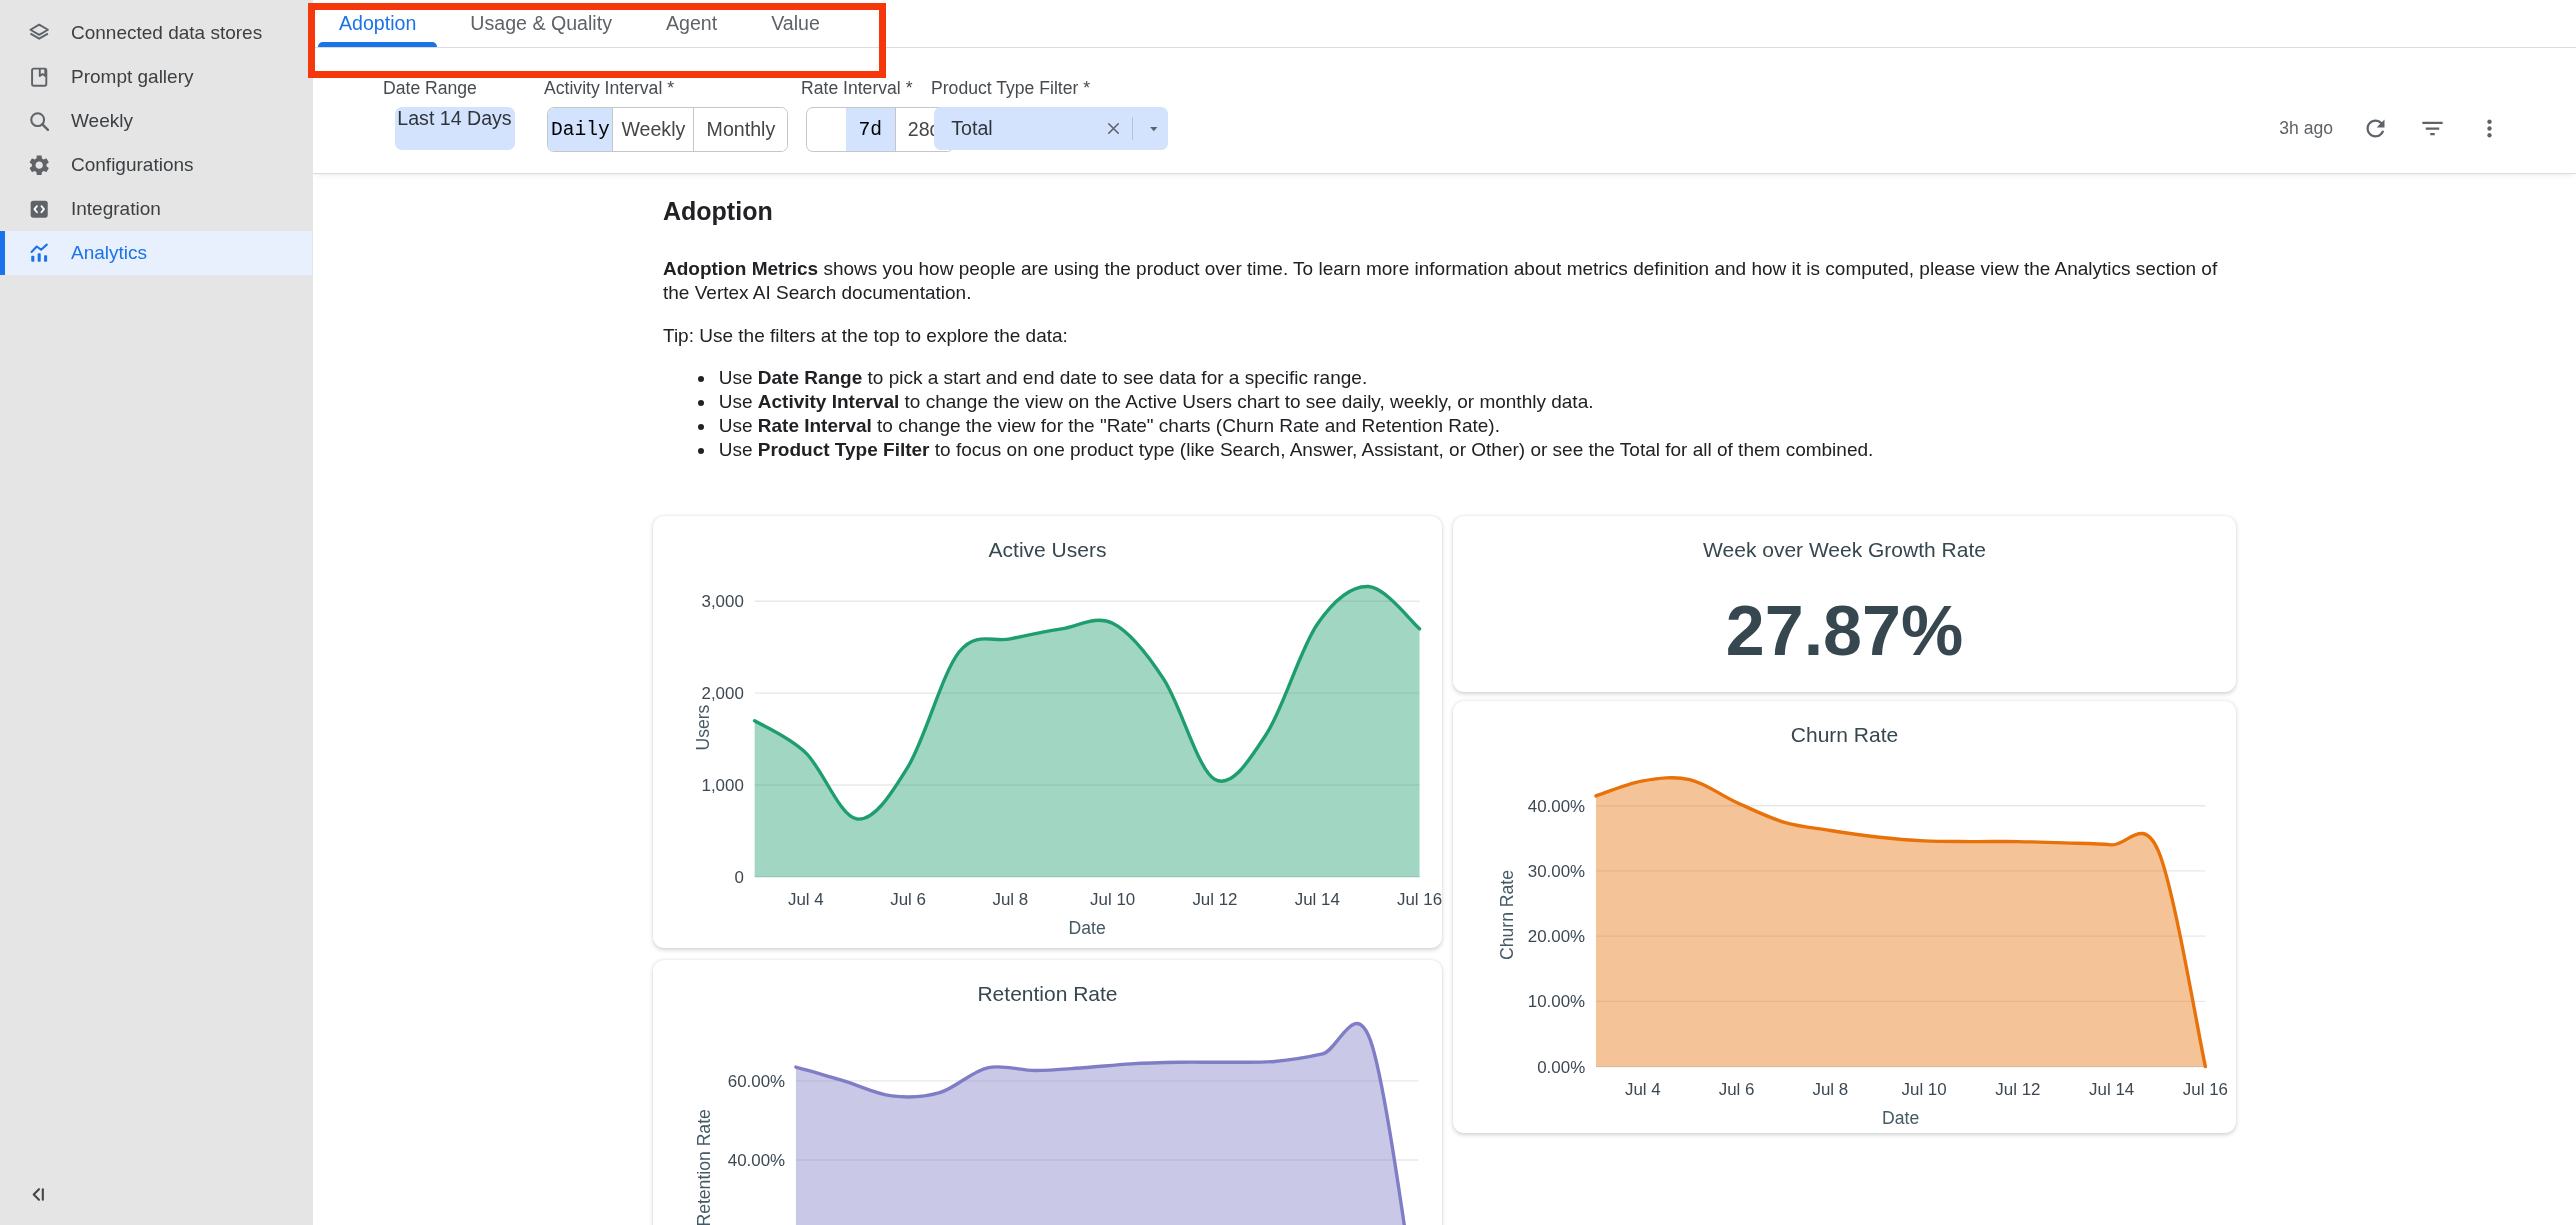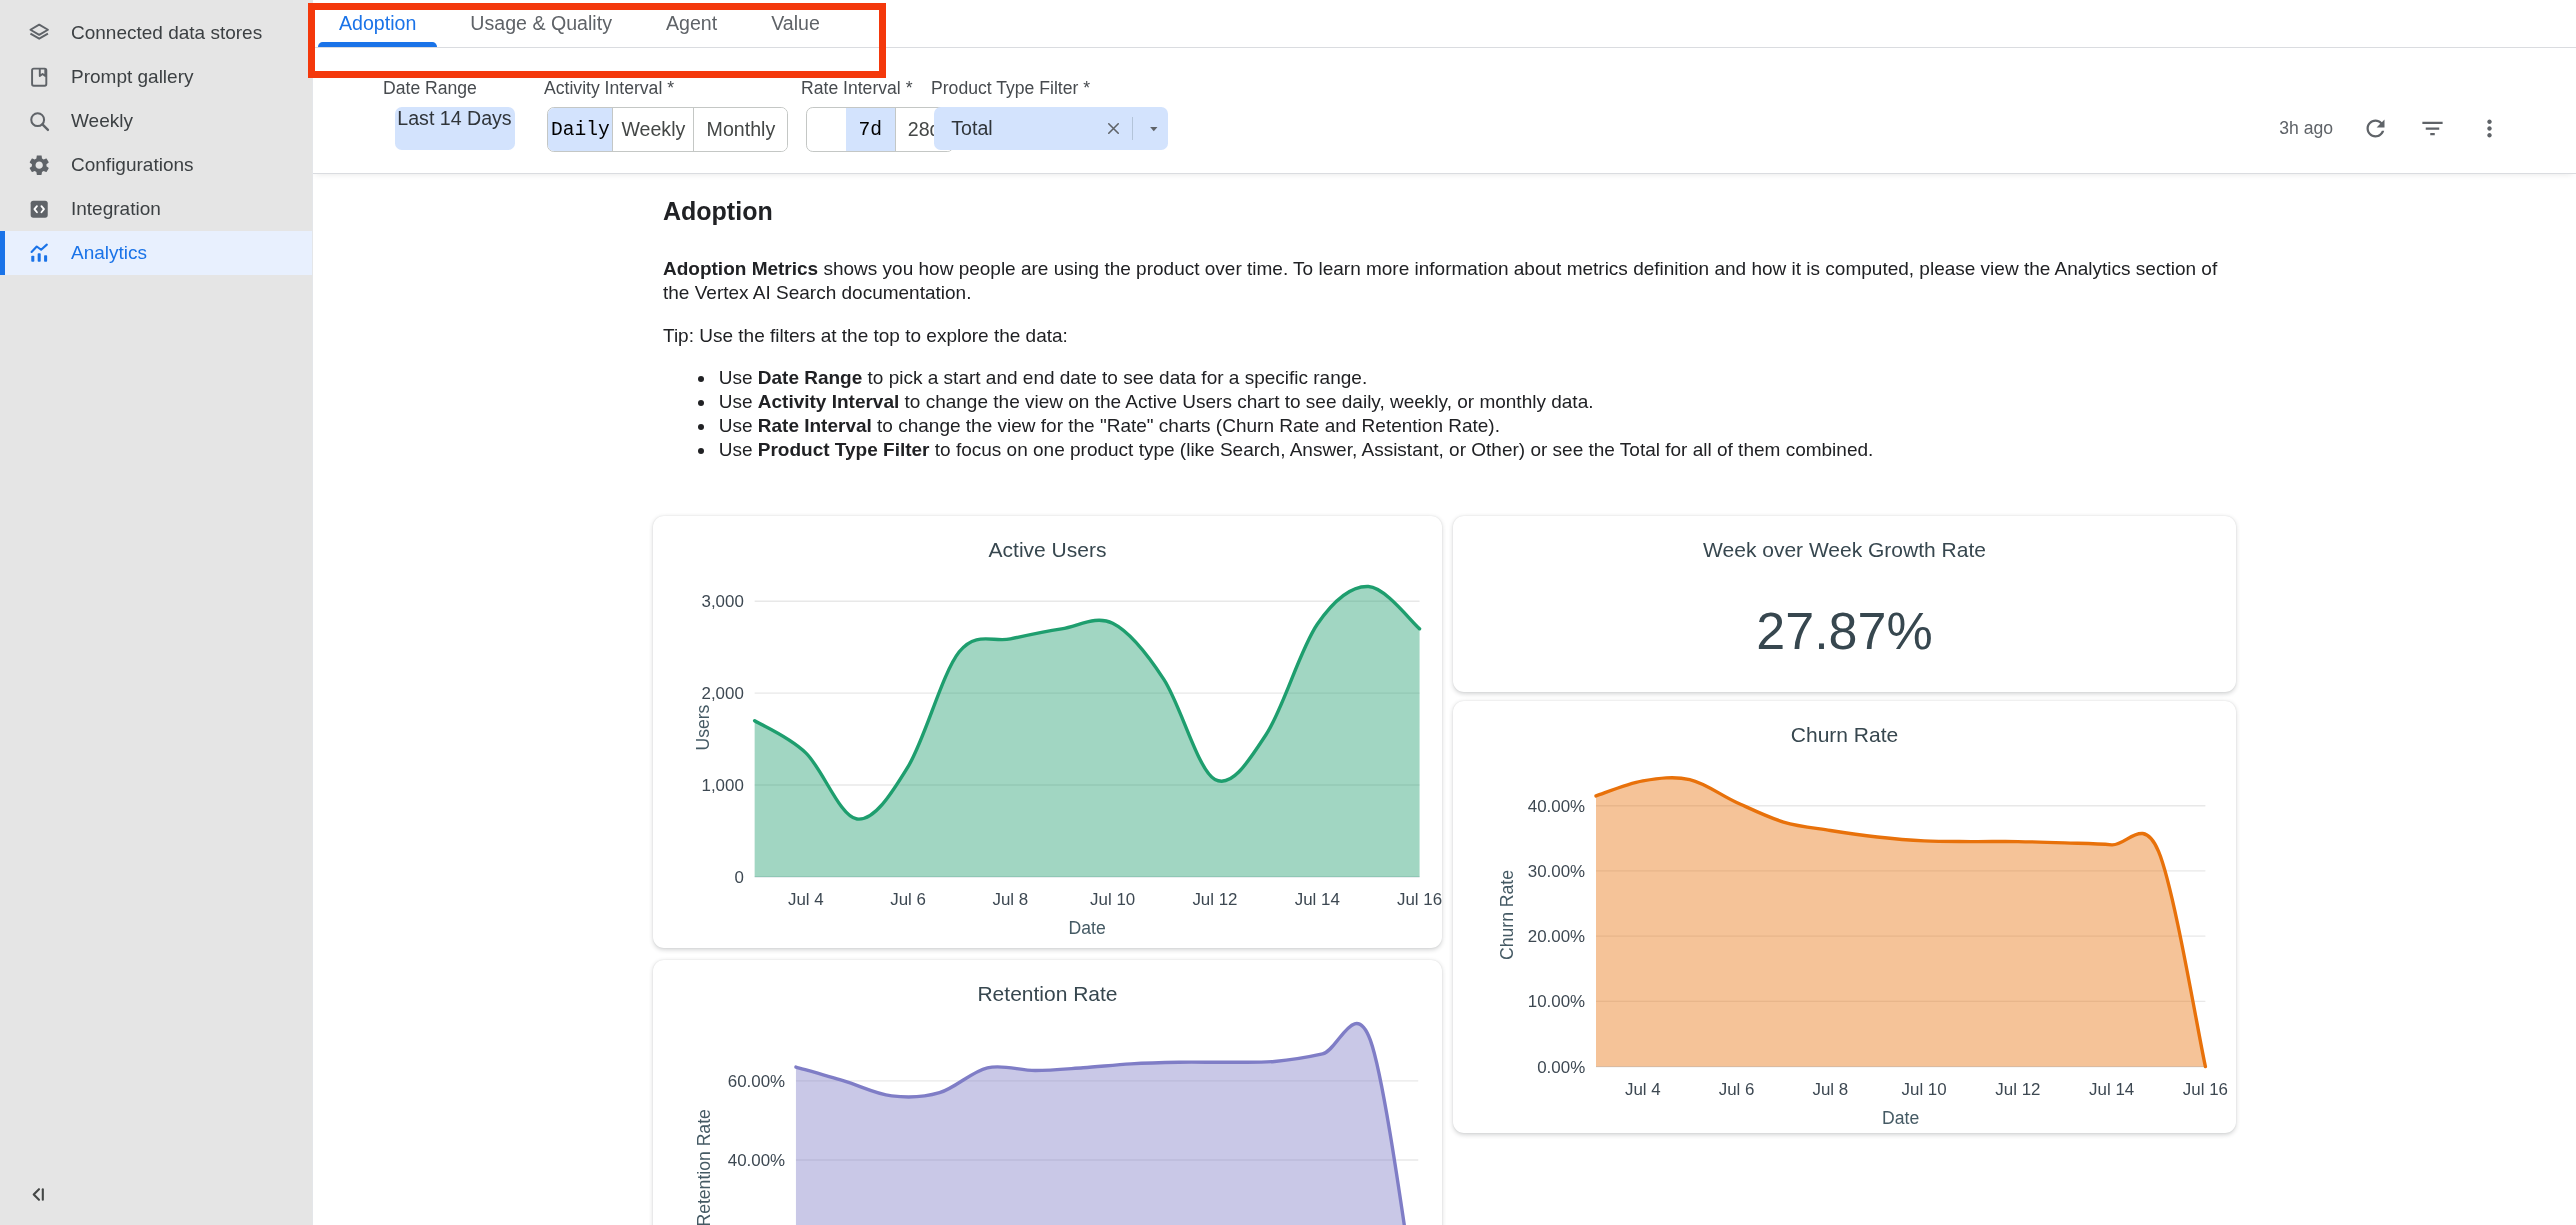--- a/index.html
+++ b/index.html
@@ -47,21 +47,21 @@
   .tips-list li{font-size:19px;line-height:24px;color:#202124;padding-left:2.7px;}
   
   .card{position:absolute;background:#fff;border-radius:11px;box-shadow:0 1.4px 4.1px rgba(60,64,67,.22), 0 0 1.4px rgba(60,64,67,.12);}
   #card-active{left:341px;top:343px;width:789px;height:432px;}
   #card-wow{left:1141px;top:343px;width:783px;height:176px;}
   #card-churn{left:1141px;top:528px;width:783px;height:432px;}
   #card-retention{left:341px;top:787px;width:789px;height:432px;}
   .chart-title{position:absolute;top:22px;left:0;right:0;text-align:center;font-size:21px;color:#37474f;font-weight:500;}
   .plot{position:absolute;left:0;top:0;width:100%;height:100%;}
   .stat-wrap{position:absolute;left:0;right:0;top:53px;bottom:0;display:flex;align-items:center;justify-content:center;}
-  .stat-value{font-size:52px;color:#37474f;}
+  .stat-value{font-size:70px;color:#37474f;font-weight:bold;}
   svg text{font-family:"Liberation Sans", sans-serif;}
 </style>
 </head>
 <body>
 
 <div class="sidebar">
   <div class="nav">
 
     <div class="nav-item">
       <span class="ic">

